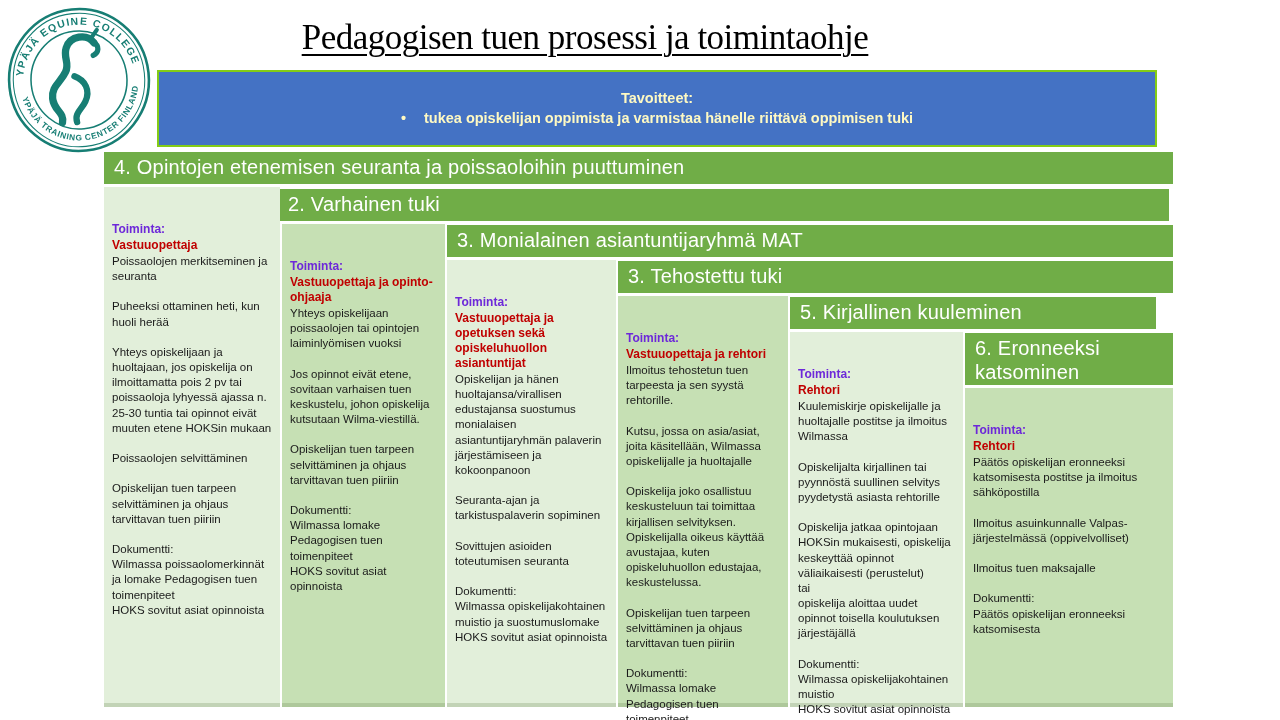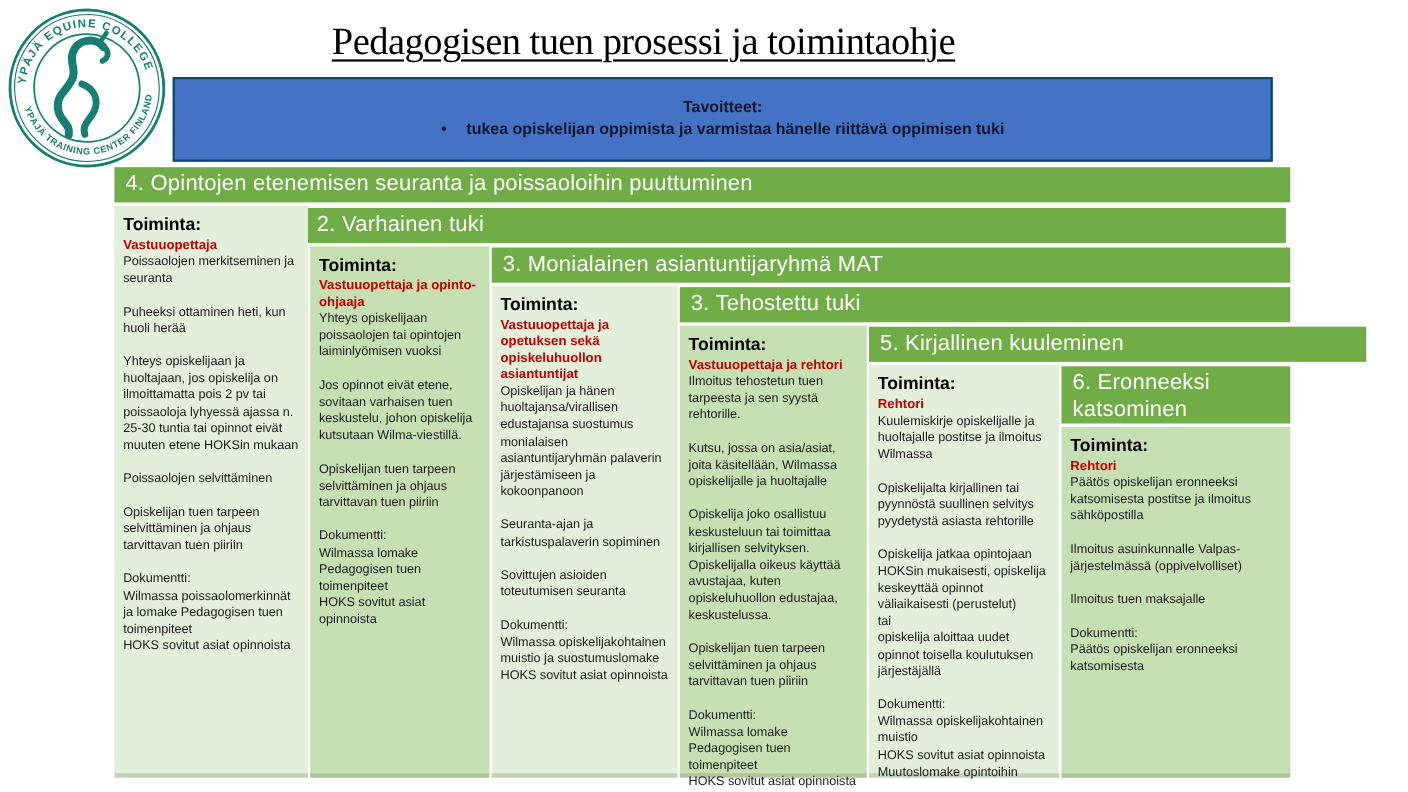--- a/index.html
+++ b/index.html
@@ -13,50 +13,50 @@
   #title{
     position:absolute;left:130px;top:18px;width:870px;text-align:center;
     font-family:"Liberation Serif",serif;font-size:35px;color:#000;
     text-decoration:underline;text-decoration-thickness:2px;text-underline-offset:5px;
     letter-spacing:-0.5px;
     margin-left:20px;
   }
   
   #goals{
     position:absolute;left:157px;top:70px;width:1000px;height:77px;box-sizing:border-box;
-    background:#4472C4;border:2px solid #0c4a6e;color:#0f172a;font-weight:bold;font-size:14.5px;
+    background:#4472C4;border:2px solid #84cc16;color:#fef9c3;font-weight:bold;font-size:14.5px;
     display:flex;flex-direction:column;justify-content:center;align-items:center;line-height:1.32;
   }
   .goal-bullet::before{content:"\2022";margin-right:18px;}
   
   .hbar{
     position:absolute;background:#70AD47;color:#fff;font-size:20px;
     padding:3px 10px;box-sizing:border-box;line-height:1.2;letter-spacing:0.2px;
   }
   #h1{left:104px;top:152px;width:1069px;height:32px;}
   #h2{left:278px;top:189px;width:891px;height:32px;}
   #h3{left:447px;top:225px;width:726px;height:32px;}
   #h4{left:618px;top:261px;width:555px;height:32px;}
-  #h5{left:790px;top:297px;width:452px;height:32px;}
+  #h5{left:790px;top:297px;width:366px;height:32px;}
   #h6{left:965px;top:333px;width:208px;height:52px;}
   
   .cbody{
     position:absolute;box-sizing:border-box;padding:7px 8px;
     font-size:11.5px;line-height:1.32;color:#1a1a1a;
     border-bottom:4px solid rgba(110,140,90,0.28);
   }
   .light{background:#E2EFDA;}
   .medium{background:#C6E0B4;}
   #c1{left:104px;top:187px;width:176px;height:520px;}
   #c2{left:282px;top:224px;width:163px;height:483px;}
   #c3{left:447px;top:260px;width:169px;height:447px;}
   #c4{left:618px;top:296px;width:170px;height:411px;}
   #c5{left:790px;top:332px;width:173px;height:375px;}
   #c6{left:965px;top:388px;width:208px;height:319px;}
-  .toiminta{font-weight:bold;font-size:16px;color:#000000;}
+  .toiminta{font-weight:bold;font-size:12px;color:#6d28d9;margin-top:28px;}
   .role{font-weight:bold;font-size:12px;color:#C00000;line-height:1.25;}
   .btext{white-space:pre-line;margin-top:1px;}
 </style>
 </head>
 <body>
 
 <div id="slide">
 
   <svg id="logo" viewBox="0 0 140 140">
     <ellipse cx="70" cy="70" rx="67" ry="68" fill="#ffffff" stroke="#177E74" stroke-width="2.5"></ellipse>

